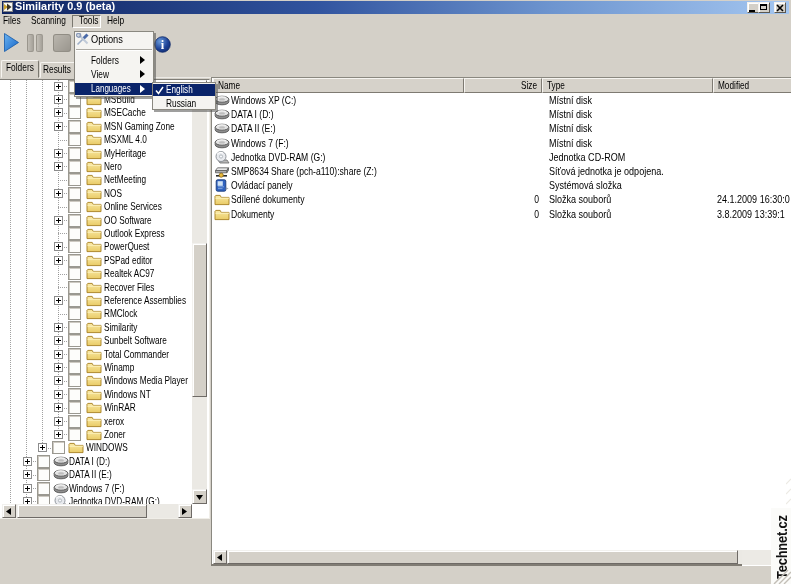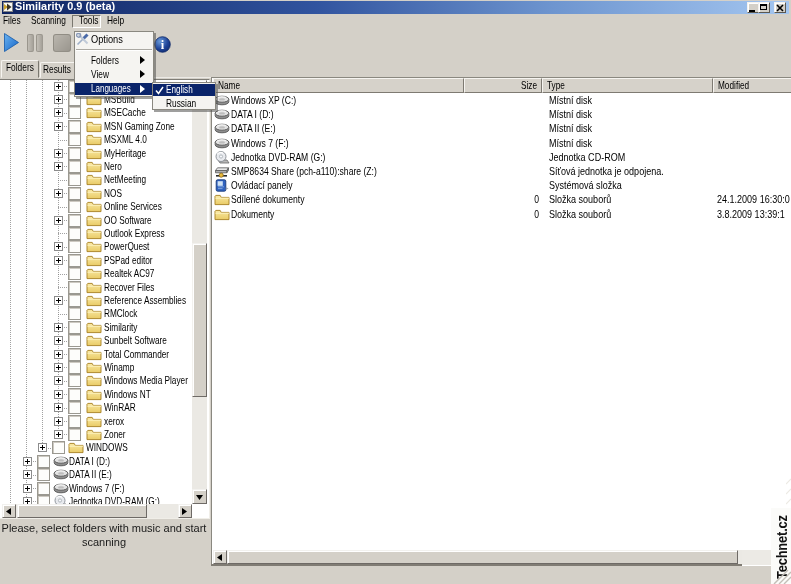--- a/index.html
+++ b/index.html
@@ -347,21 +347,20 @@
 <div class="ab sb" style="left:2px;top:504px;width:190px;height:14px"></div>
 <div class="sbbtn" style="left:2px;top:504px;width:14px;height:14px"></div>
 <svg class="ab" style="left:6px;top:508px" width="6" height="7">
       <path d="M0 3.5 L5 0 L5 7 Z" fill="#000"></path>
     </svg>
 <div class="sbthumb" style="left:17px;top:504px;width:130px;height:14px"></div>
 <div class="sbbtn" style="left:178px;top:504px;width:14px;height:14px"></div>
 <svg class="ab" style="left:182px;top:508px" width="6" height="7">
       <path d="M5 3.5 L0 0 L0 7 Z" fill="#000"></path>
     </svg>
-<div class="ab" style="left:0px;top:521px;width:208px;height:30px;text-align:center;font-size:11px;line-height:14px;color:#1a1a1a;transform-origin:50% 0">Please, select folders with music and start<br>scanning</div>
 <div class="ab" style="left:211px;top:77px;width:580px;height:489px;background:#fff;border-left:1px solid #8a8880;border-top:1px solid #8a8880"></div>
 <div class="ab" style="left:213px;top:78px;width:251px;height:15px;background:#d6d2ca;border:1px solid;border-color:#f6f4f0 #7e7a72 #7e7a72 #f6f4f0"></div>
 <div class="ab" style="left:464px;top:78px;width:78px;height:15px;background:#d6d2ca;border:1px solid;border-color:#f6f4f0 #7e7a72 #7e7a72 #f6f4f0"></div>
 <div class="ab" style="left:542px;top:78px;width:171px;height:15px;background:#d6d2ca;border:1px solid;border-color:#f6f4f0 #7e7a72 #7e7a72 #f6f4f0"></div>
 <div class="ab" style="left:713px;top:78px;width:79px;height:15px;background:#d6d2ca;border:1px solid;border-color:#f6f4f0 #7e7a72 #7e7a72 #f6f4f0"></div>
 <div class="ab" style="left:218px;top:79.4px;font-size:11px;line-height:13.2px;color:#000;font-weight:normal;white-space:nowrap;transform:scaleX(0.75);transform-origin:0 50%;">Name</div>
 <div class="ab" style="left:457px;top:79.4px;width:80px;text-align:right;font-size:11px;line-height:13.2px;white-space:nowrap;transform:scaleX(0.75);transform-origin:100% 50%;">Size</div>
 <div class="ab" style="left:547px;top:79.4px;font-size:11px;line-height:13.2px;color:#000;font-weight:normal;white-space:nowrap;transform:scaleX(0.75);transform-origin:0 50%;">Type</div>
 <div class="ab" style="left:717.5px;top:79.4px;font-size:11px;line-height:13.2px;color:#000;font-weight:normal;white-space:nowrap;transform:scaleX(0.75);transform-origin:0 50%;">Modified</div>
 <svg class="ab" style="left:214px;top:94px" width="16" height="13">

